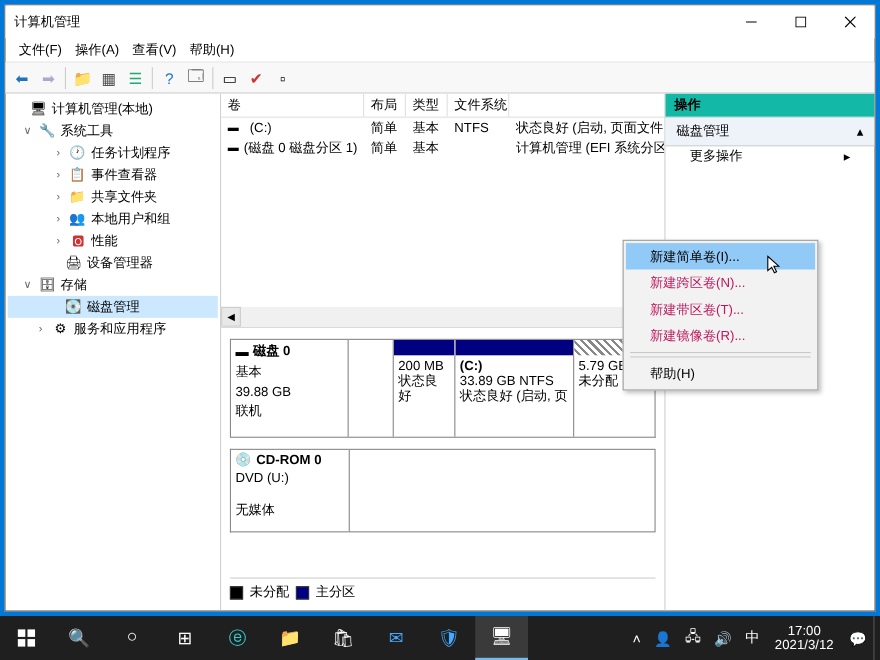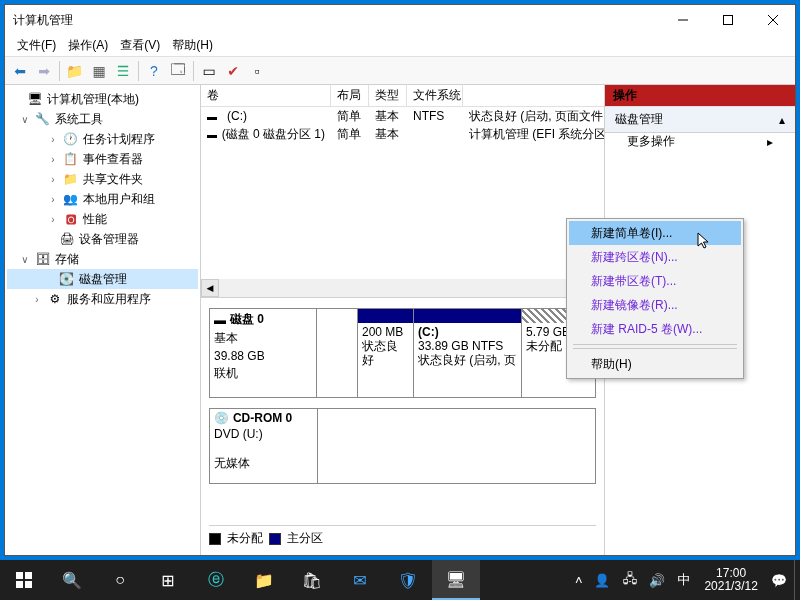--- a/index.html
+++ b/index.html
@@ -36,27 +36,27 @@
 .disk-label .dname { display: flex; align-items: center; gap: 4px; font-weight: bold; }
 .disk-parts { flex: 1; display: flex; border-top: 1px solid #888; border-right: 1px solid #888; border-bottom: 1px solid #888; }
 .part { border-left: 1px solid #888; display: flex; flex-direction: column; overflow: hidden; }
 .part-header { height: 14px; }
 .part-body { flex: 1; padding: 2px 4px; font-size: 11px; line-height: 14px; overflow: hidden; }
 .part-body .pname { font-weight: bold; }
 .hatch { background: repeating-linear-gradient(45deg, #fff, #fff 3px, #888 3px, #888 5px); }
 .legend { display: flex; align-items: center; gap: 6px; padding: 4px 0; border-top: 1px solid #d0d0d0; }
 .legend-box { width: 12px; height: 12px; border: 1px solid #333; }
 .actions-panel { width: 190px; display: flex; flex-direction: column; }
-.actions-header { height: 22px; background: #b91c1c; border-bottom: 1px solid #e0e0e0; padding: 2px 8px; display: flex; align-items: center; font-weight: bold; }
+.actions-header { height: 22px; background: #14b8a6; border-bottom: 1px solid #e0e0e0; padding: 2px 8px; display: flex; align-items: center; font-weight: bold; }
 .actions-section { background: #eef3fa; border-bottom: 1px solid #d0d0d0; padding: 4px 10px; display: flex; align-items: center; justify-content: space-between; }
 .actions-item { padding: 0 22px; display: flex; align-items: center; justify-content: space-between; }
 .context-menu { position: absolute; background: #f2f2f2; border: 1px solid #a0a0a0; box-shadow: 2px 2px 4px rgba(0,0,0,0.25); padding: 2px; min-width: 178px; }
 .ctx-item { height: 24px; padding: 0 14px 0 22px; display: flex; align-items: center; cursor: default; }
 .ctx-item.highlight { background: #91c9f7; }
-.ctx-item.disabled { color: #6d28d9; }
+.ctx-item.disabled { color: #be185d; }
 .ctx-sep { height: 1px; background: #c8c8c8; margin: 3px 4px; }
 .cursor { position: absolute; pointer-events: none; font-size: 16px; color: #000; }
 .taskbar { position: absolute; left: 0; bottom: 0; width: 800px; height: 40px; background: #1f1f1f; display: flex; align-items: center; color: #fff; }
 .tb-item { width: 48px; height: 40px; display: flex; align-items: center; justify-content: center; font-size: 16px; }
 .tb-item.active { background: #3a3a3a; border-bottom: 2px solid #76b9ed; }
 .tray { margin-left: auto; display: flex; align-items: center; height: 100%; }
 .tray-item { padding: 0 6px; font-size: 13px; display: flex; align-items: center; justify-content: center; height: 100%; }
 .clock { display: flex; flex-direction: column; align-items: center; justify-content: center; font-size: 11px; line-height: 13px; padding: 0 8px; }
 .col-vol { width: 130px; } .col-layout { width: 38px; } .col-type { width: 38px; } .col-fs { width: 56px; } .col-status { flex: 1; }
 </style>
@@ -275,21 +275,20 @@
         </div>
     </div>
   </div>
 </div>
 
 <div class="context-menu" style="left:566px; top:218px;">
   <div class="ctx-item highlight">新建简单卷(I)...</div>
   <div class="ctx-item disabled">新建跨区卷(N)...</div>
   <div class="ctx-item disabled">新建带区卷(T)...</div>
   <div class="ctx-item disabled">新建镜像卷(R)...</div>
-  <div class="ctx-item disabled">新建 RAID-5 卷(W)...</div>
   <div class="ctx-sep"></div>
   <div class="ctx-sep"></div>
   <div class="ctx-item">帮助(H)</div>
 </div>
 
 <div class="cursor" style="left:697px; top:232px;">
   <svg width="18" height="18">
       <path d="M1 1 L1 14 L4.5 11 L7 16 L9 15 L6.5 10 L11 10 Z" fill="#fff" stroke="#000" stroke-width="1"></path>
     </svg>
 </div>

